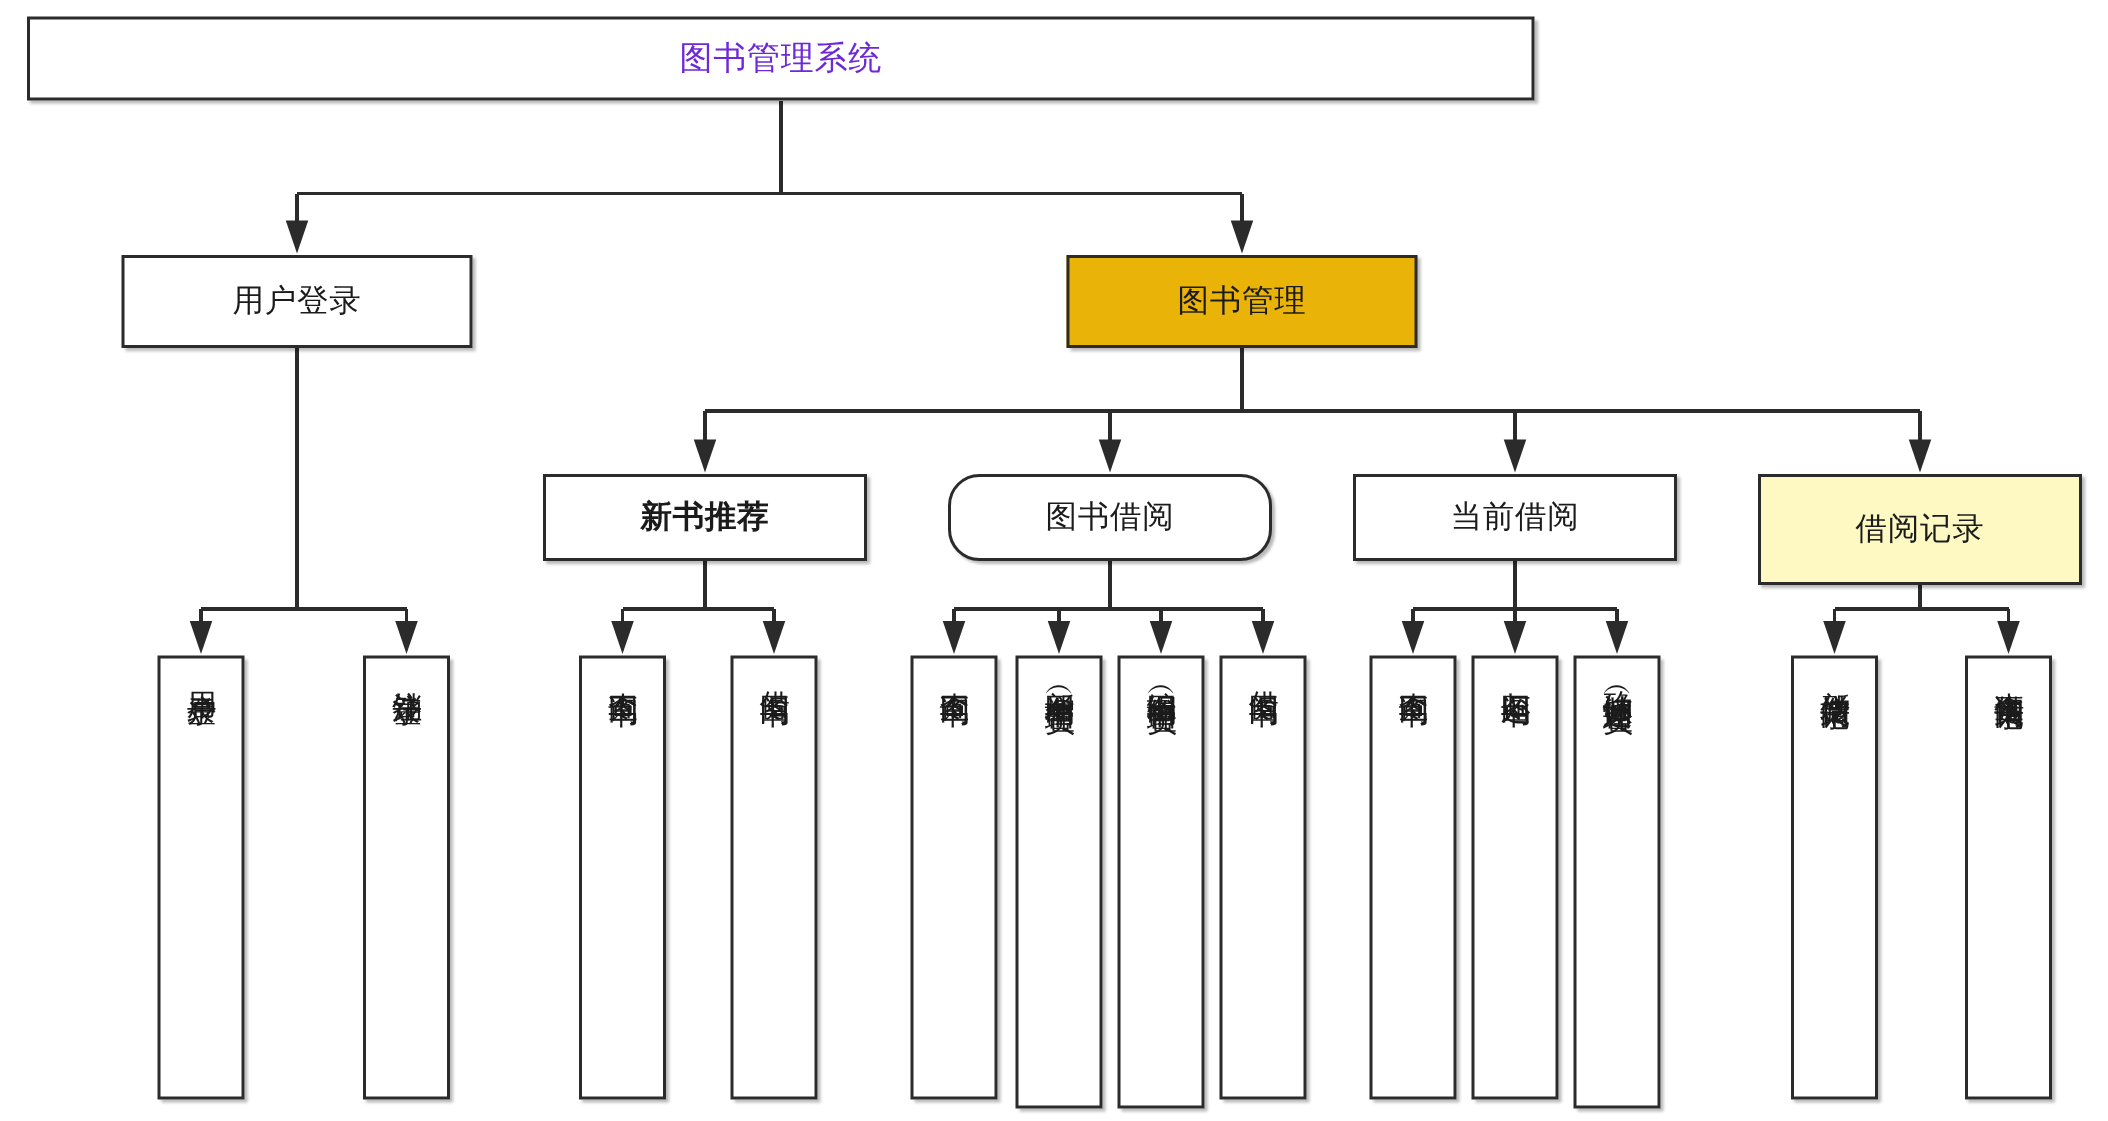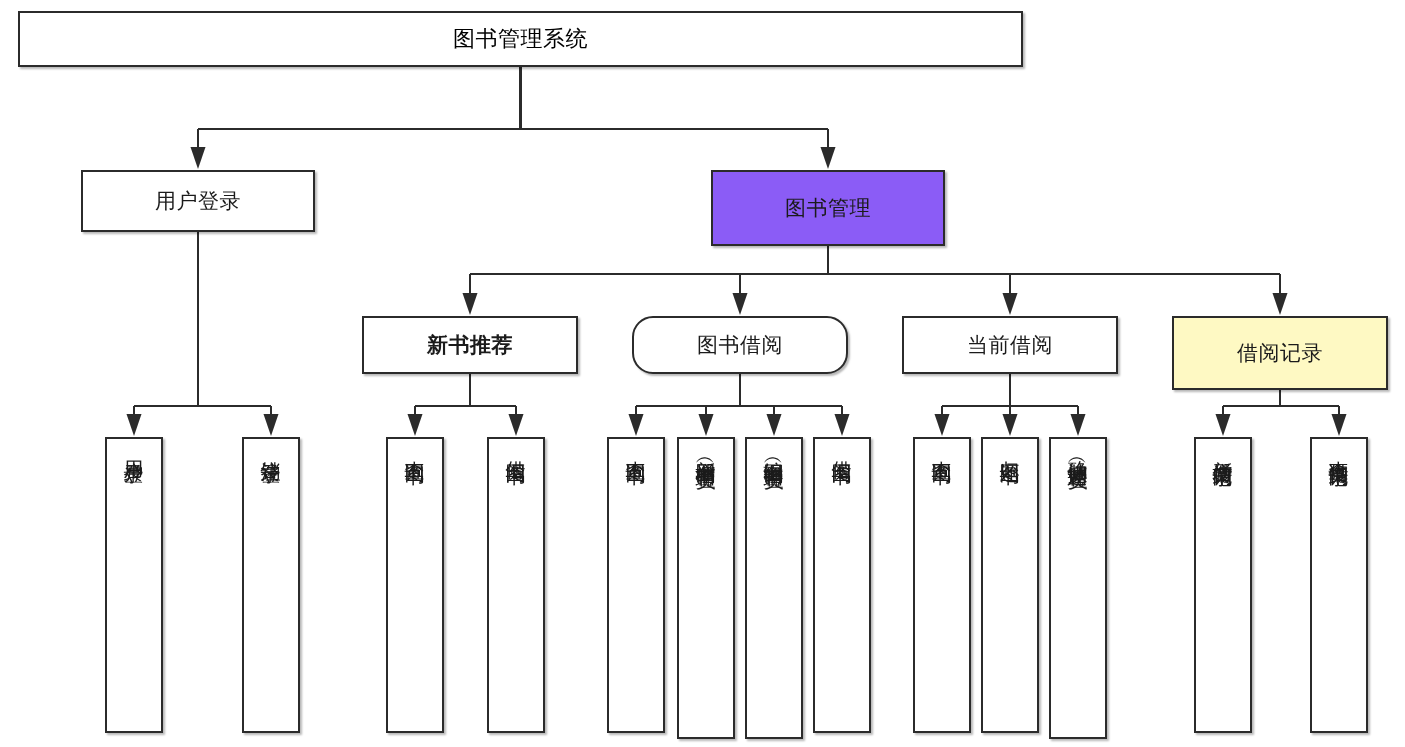--- a/index.html
+++ b/index.html
@@ -121,26 +121,26 @@
       <polygon points="1070.5,414 1085.5,414 1078,436" fill="#2b2b2b"></polygon>
       <line x1="1280" y1="374" x2="1280" y2="406" stroke="#2b2b2b" stroke-width="2.4" shape-rendering="crispEdges"></line>
       <line x1="1223" y1="406" x2="1339" y2="406" stroke="#2b2b2b" stroke-width="2.4" shape-rendering="crispEdges"></line>
       <line x1="1223" y1="406" x2="1223" y2="416" stroke="#2b2b2b" stroke-width="2.4" shape-rendering="crispEdges"></line>
       <polygon points="1215.5,414 1230.5,414 1223,436" fill="#2b2b2b"></polygon>
       <line x1="1339" y1="406" x2="1339" y2="416" stroke="#2b2b2b" stroke-width="2.4" shape-rendering="crispEdges"></line>
       <polygon points="1331.5,414 1346.5,414 1339,436" fill="#2b2b2b"></polygon>
     </svg>
   <div id="node-layer">
       <div class="node horiz root" style="left: 18px; top: 11px; width: 1005px; height: 56px; border-color: rgb(43, 43, 43); background: rgb(255, 255, 255);">
-        <span class="node-label" style="color: #000000;">图书管理系统</span>
+        <span class="node-label" style="color: #6d28d9;">图书管理系统</span>
       </div>
       <div class="node horiz" style="left: 81px; top: 170px; width: 234px; height: 62px; border-color: rgb(43, 43, 43); background: rgb(255, 255, 255);">
         <span class="node-label" style="color: rgb(27, 27, 27);">用户登录</span>
       </div>
-      <div class="node horiz" style="left: 711px; top: 170px; width: 234px; height: 76px; border-color: rgb(43, 43, 43); background: #8b5cf6;">
+      <div class="node horiz" style="left: 711px; top: 170px; width: 234px; height: 62px; border-color: rgb(43, 43, 43); background: #eab308;">
         <span class="node-label" style="color: rgb(27, 27, 27);">图书管理</span>
       </div>
       <div class="node horiz" style="left: 362px; top: 316px; width: 216px; height: 58px; border-color: rgb(43, 43, 43); background: rgb(255, 255, 255); font-weight: bold;">
         <span class="node-label" style="color: rgb(27, 27, 27);">新书推荐</span>
       </div>
       <div class="node horiz" style="left: 632px; top: 316px; width: 216px; height: 58px; border-color: rgb(43, 43, 43); background: rgb(255, 255, 255); border-radius: 21px;">
         <span class="node-label" style="color: rgb(27, 27, 27);">图书借阅</span>
       </div>
       <div class="node horiz" style="left: 902px; top: 316px; width: 216px; height: 58px; border-color: rgb(43, 43, 43); background: rgb(255, 255, 255);">
         <span class="node-label" style="color: rgb(27, 27, 27); text-align: right;">当前借阅</span>

